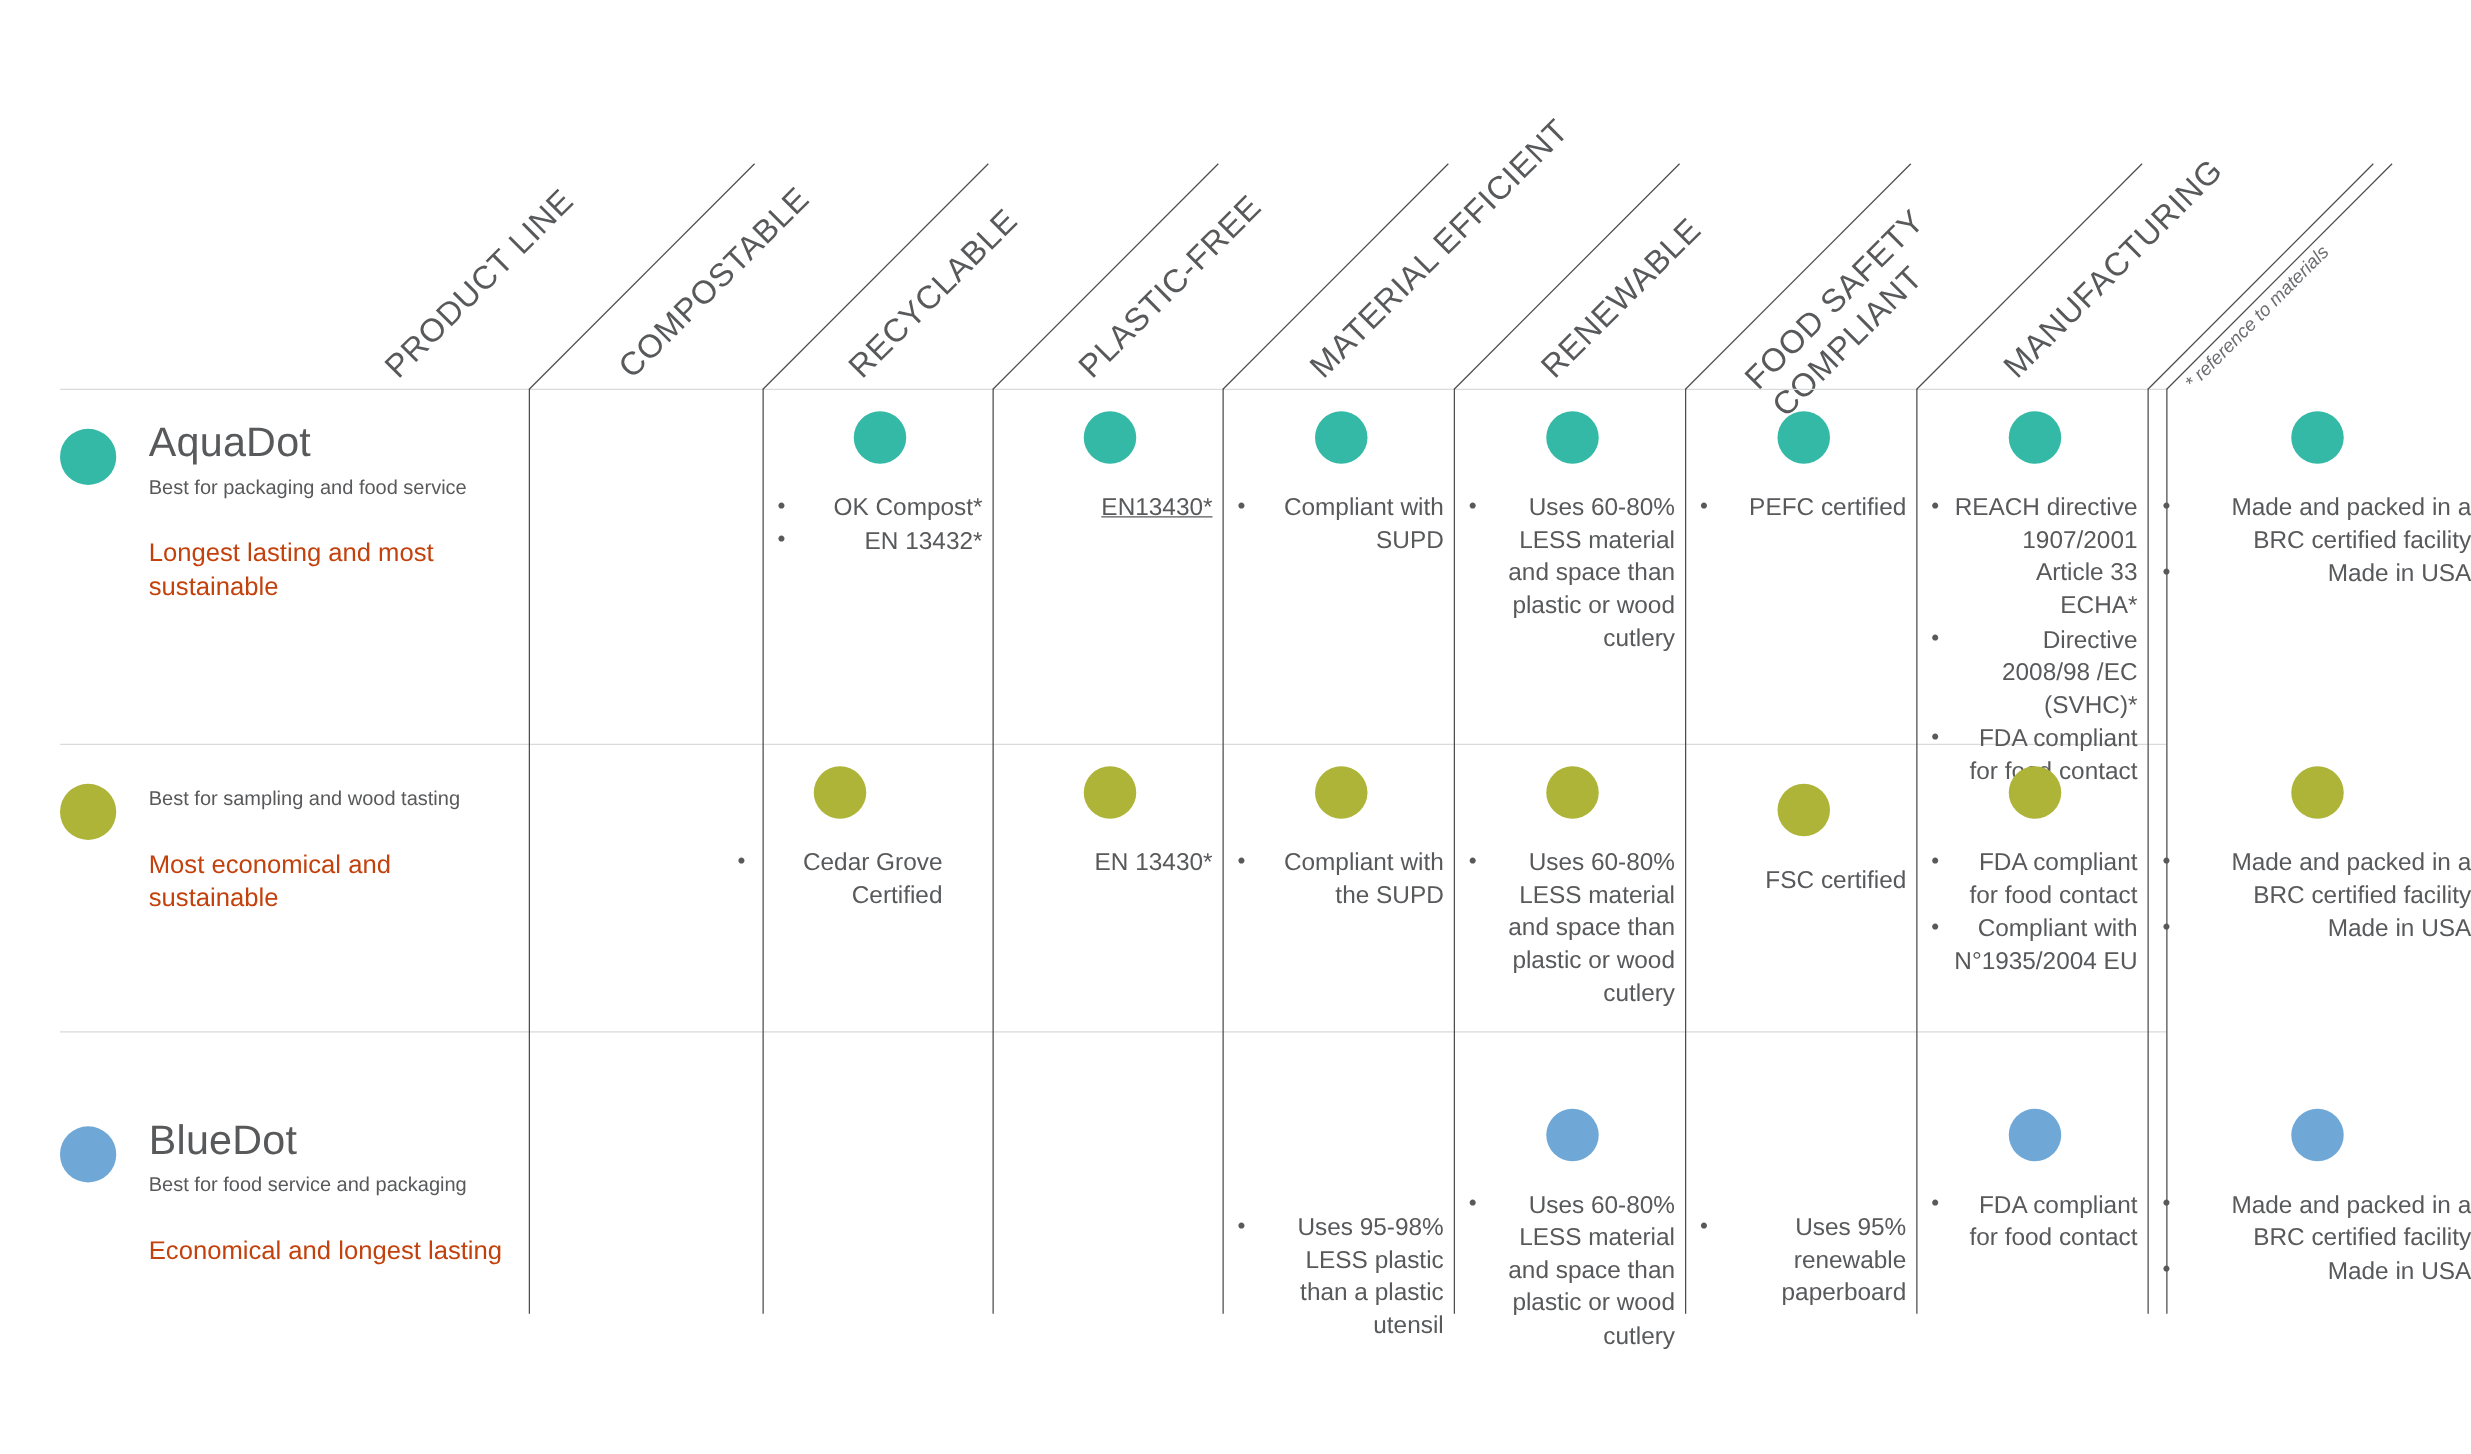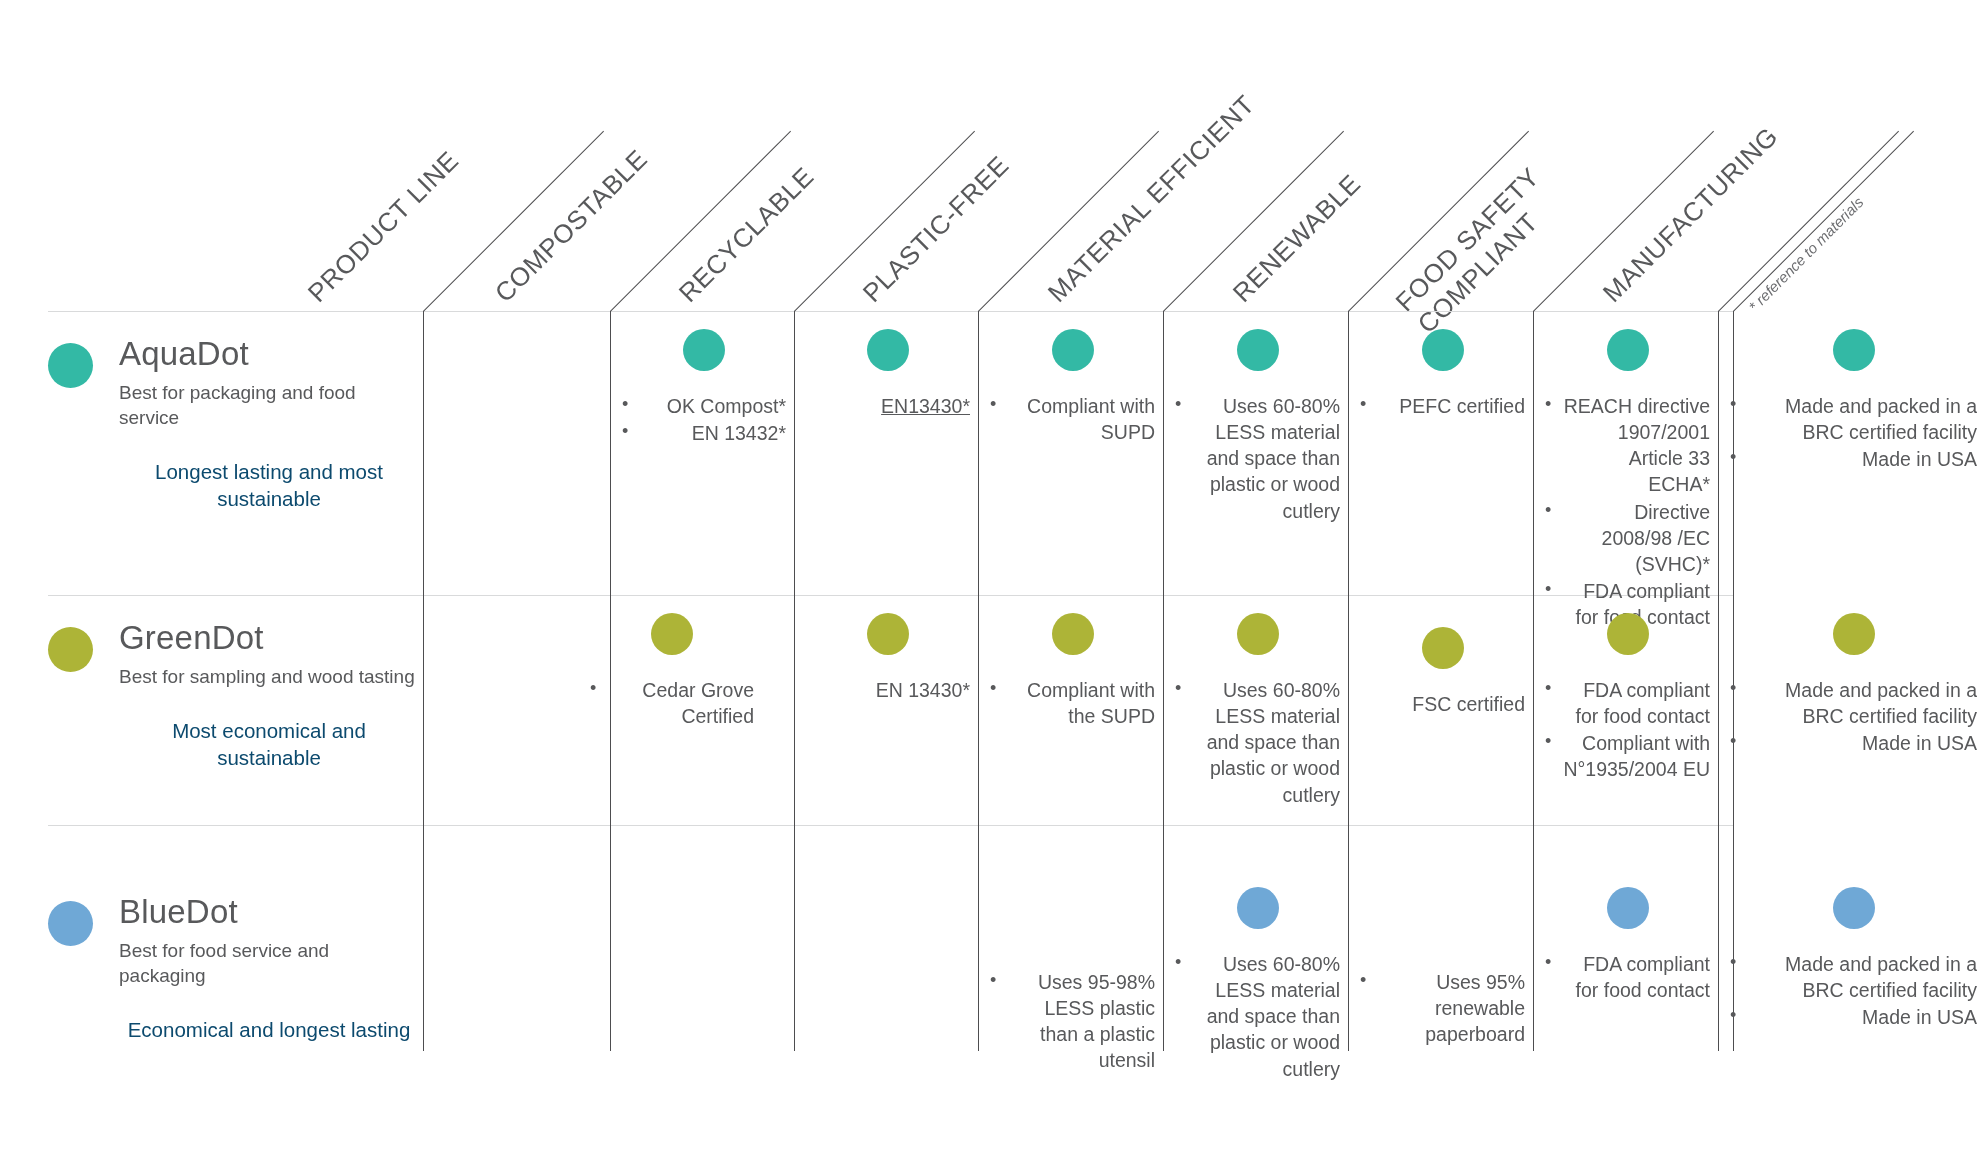--- a/index.html
+++ b/index.html
@@ -85,33 +85,32 @@
   .dot-lg { width: 45px; height: 45px; }
   .dot-cell { width: 42px; height: 42px; }
   .prod-textwrap { margin-left: 26px; }
   .prod-name {
     font-size: 33px;
     color: #58595b;
     line-height: 1.05;
     letter-spacing: 0.2px;
   }
   .prod-desc {
-    font-size: 19px;
+    font-size: 16px;
     color: #58595b;
     line-height: 1.32;
     margin-top: 8px;
     max-width: 300px;
   }
   .prod-desc2 {
     font-size: 20.5px;
-    color: #0c4a6e;
+    color: #c2410c;
     line-height: 1.32;
     margin-top: 28px;
     max-width: 300px;
-    text-align: center;
   }
 
   .cell {
     position: absolute;
     top: 0;
   }
   .cell .dotwrap {
     display: flex;
     justify-content: center;
   }
@@ -251,21 +250,20 @@
             <li>Made and packed in a BRC certified facility</li>
             <li>Made in USA</li>
           </ul>
         </div>
       </div>
       <div class="row" style="top: 595px; height: 230px;">
         <div class="prodcell" style="top: 26px;">
           <div class="prod-head">
             <span class="dot dot-lg" style="background: rgb(173, 180, 55); margin-top: 6px;"></span>
             <div class="prod-textwrap">
-              <div class="prod-name">GreenDot</div>
               <div class="prod-desc">Best for sampling and wood tasting</div>
               <div class="prod-desc2">Most economical and sustainable</div>
             </div>
           </div>
         </div>
         <div class="cell" style="left: 590px; width: 164px; top: 18px;">
           <div class="dotwrap">
             <span class="dot dot-cell" style="background: rgb(173, 180, 55);"></span>
           </div>
           <ul class="bullets" style="margin-top: 22px; margin-left: 0px;">

